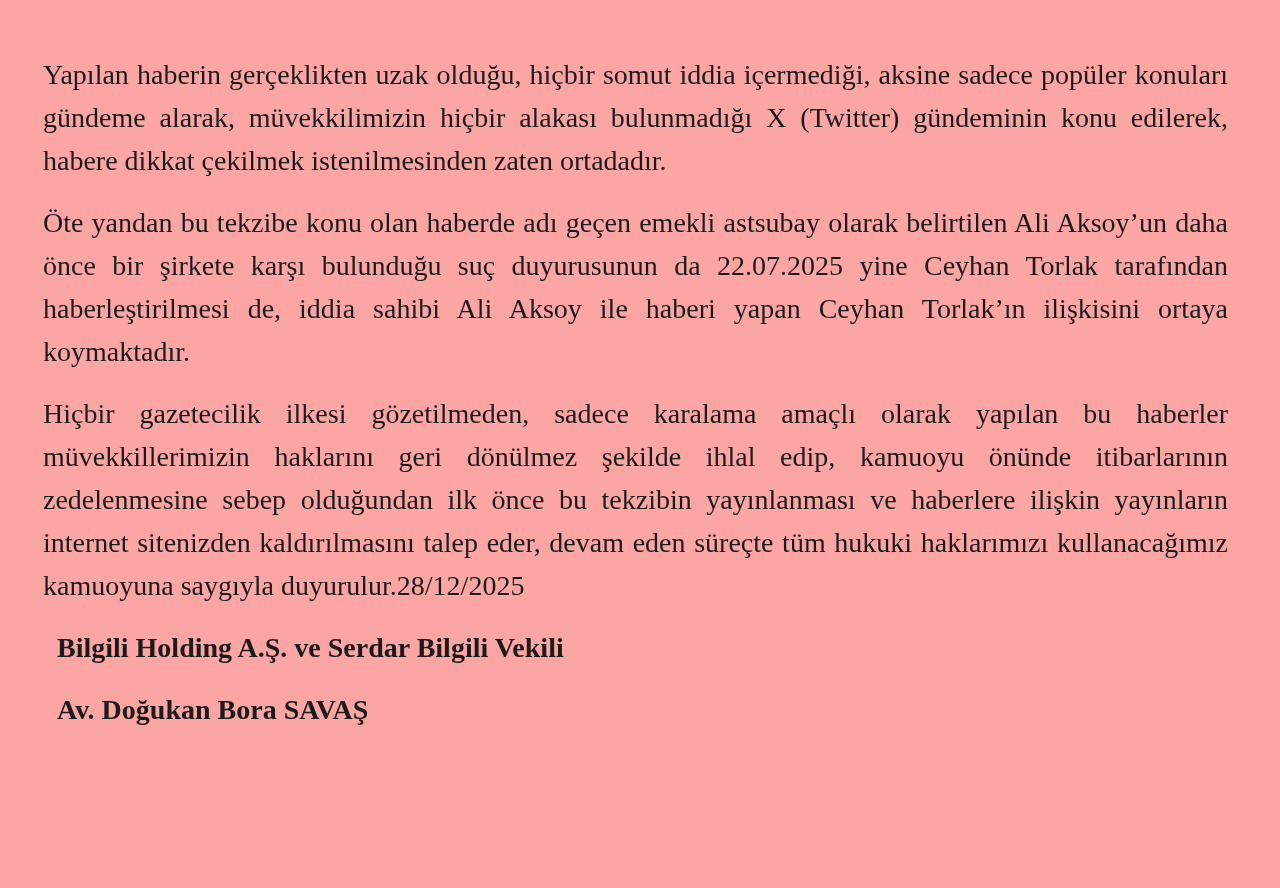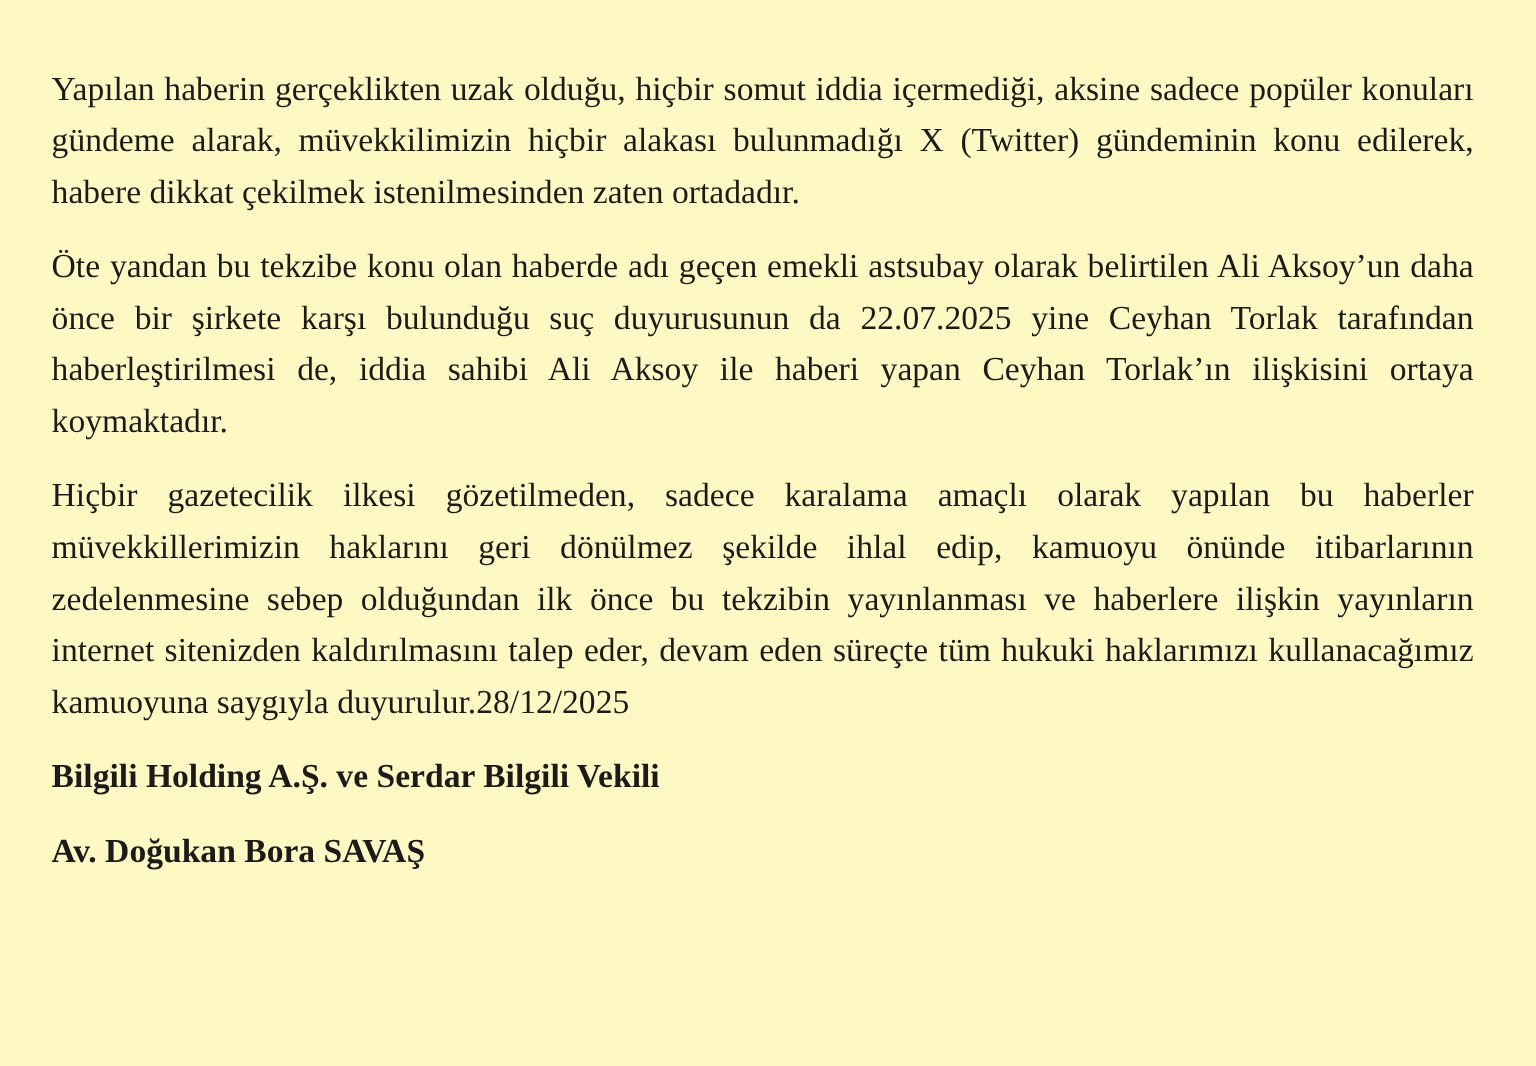--- a/index.html
+++ b/index.html
@@ -5,35 +5,35 @@
   html, body {
     margin: 0;
     padding: 0;
     background: #ffffff;
   }
   .page {
     position: relative;
     width: 1280px;
     height: 888px;
     box-sizing: border-box;
-    background: #fef9c3;
+    background: #fca5a5;
     padding: 53px 52px 0 43px;
     font-family: "Liberation Serif", "DejaVu Serif", serif;
     font-size: 28px;
     line-height: 43px;
     color: #1b1b1b;
     overflow: hidden;
   }
   .para {
     margin: 0 0 19px 0;
     text-align: justify;
     text-justify: inter-word;
   }
   .signature-line {
-    margin: 0 0 19px 0;
+    margin: 0 0 19px 14px;
     font-weight: bold;
     text-align: left;
   }
 </style>
 </head>
 <body>
 
 <div class="page">
   <p class="para">Yapılan haberin gerçeklikten uzak olduğu, hiçbir somut iddia içermediği, aksine sadece popüler konuları gündeme alarak, müvekkilimizin hiçbir alakası bulunmadığı X (Twitter) gündeminin konu edilerek, habere dikkat çekilmek istenilmesinden zaten ortadadır.</p>
   <p class="para">Öte yandan bu tekzibe konu olan haberde adı geçen emekli astsubay olarak belirtilen Ali Aksoy’un daha önce bir şirkete karşı bulunduğu suç duyurusunun da 22.07.2025 yine Ceyhan Torlak tarafından haberleştirilmesi de, iddia sahibi Ali Aksoy ile haberi yapan Ceyhan Torlak’ın ilişkisini ortaya koymaktadır.</p>

